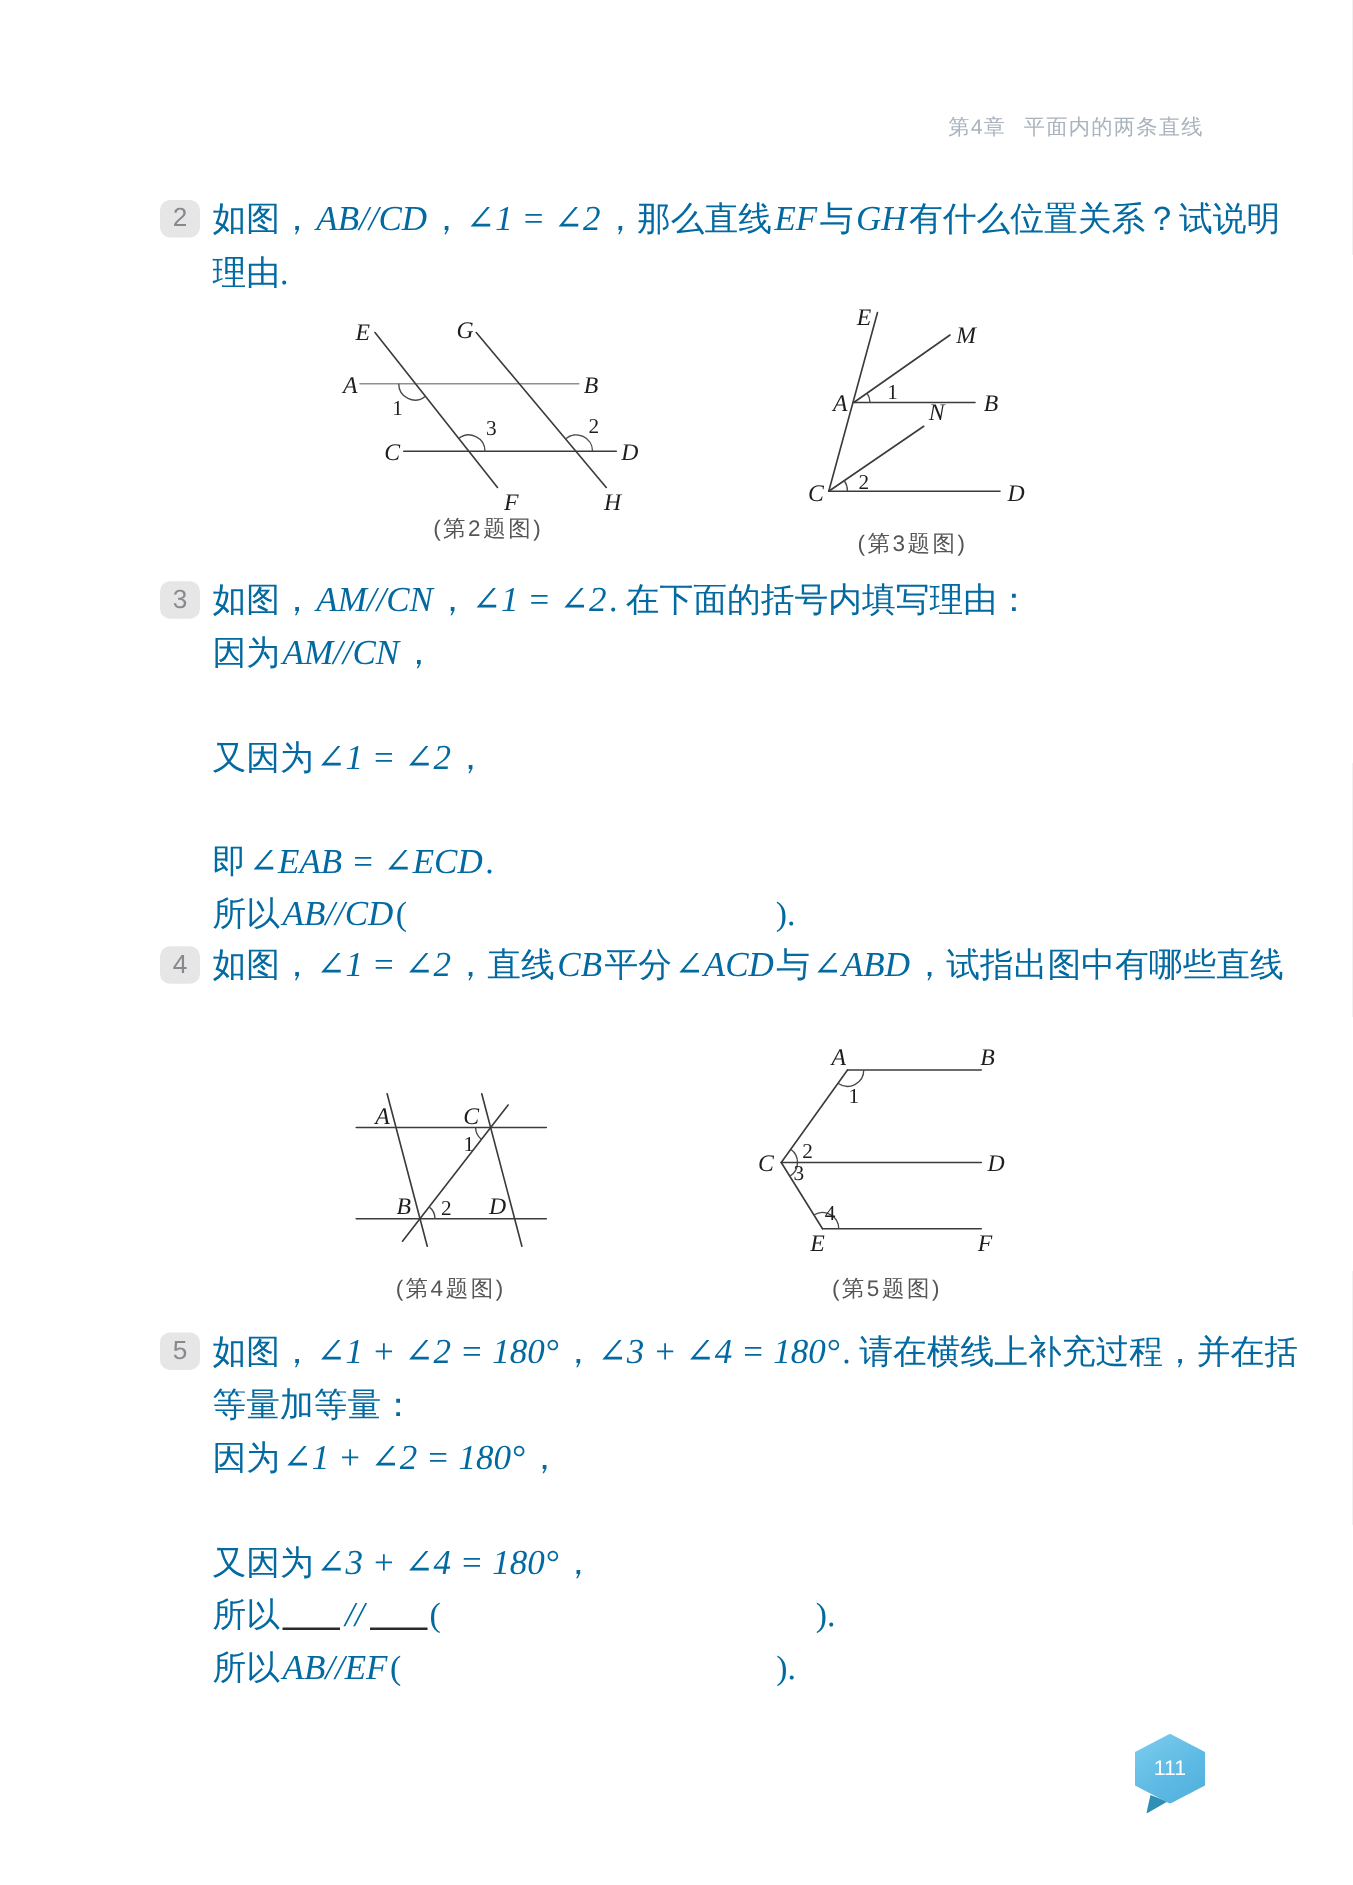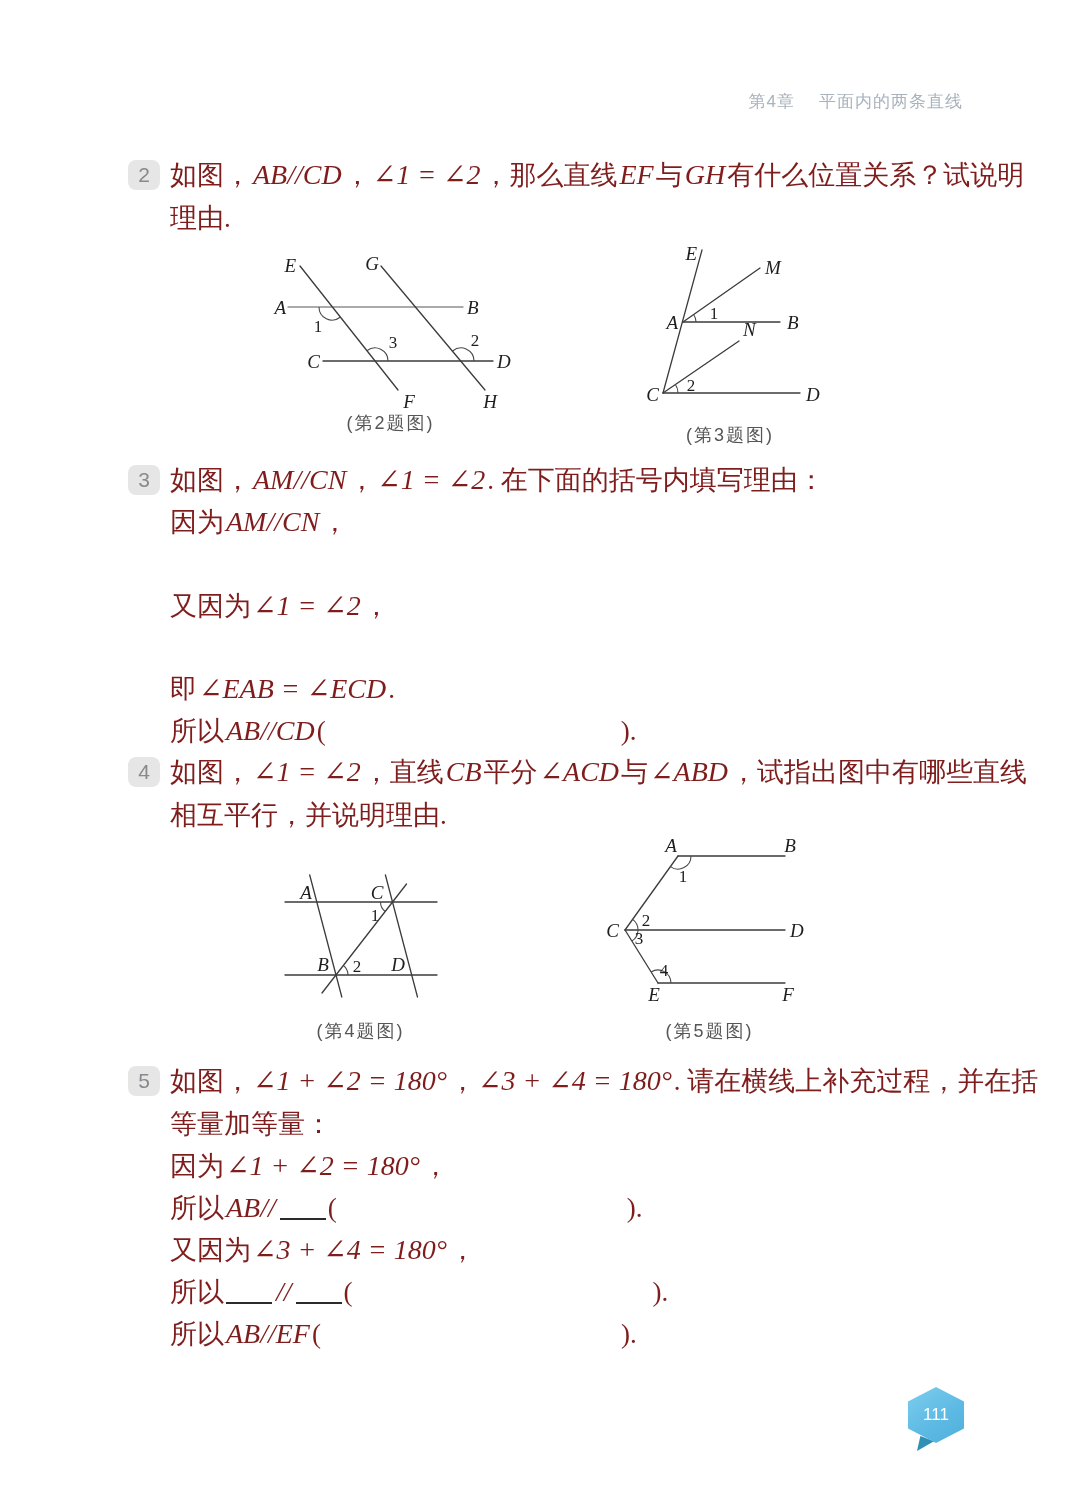--- a/index.html
+++ b/index.html
@@ -1,24 +1,24 @@
 <!DOCTYPE html>
 <html><head>
 <meta charset="utf-8">
 <style>
   html,body{margin:0;padding:0;background:#e8e8e8;}
   .page{position:relative;width:1082px;height:1508px;background:#ffffff;overflow:hidden;
         font-family:"Liberation Serif","DejaVu Serif",serif;color:#222;}
   .chapter-header{position:absolute;top:90px;left:0;width:963px;text-align:right;
         font-size:17px;color:#a9b2bd;font-family:"Liberation Sans","DejaVu Sans",sans-serif;letter-spacing:1px;}
-  .chapter-header .sp{margin-left:24px;}
+  .chapter-header .sp{margin-left:14px;}
   .pnum{position:absolute;left:128px;width:32px;height:30px;background:#e6e6e7;border-radius:8px;
         color:#87898c;font-family:"Liberation Sans","DejaVu Sans",sans-serif;font-size:21px;
         display:flex;align-items:center;justify-content:center;}
-  .tline{position:absolute;left:170px;white-space:nowrap;font-size:27px;line-height:36px;color:#7f1d1d;}
+  .tline{position:absolute;left:170px;white-space:nowrap;font-size:27px;line-height:36px;color:#0369a1;}
   .math{font-style:italic;font-size:28px;font-family:"Liberation Serif","DejaVu Serif","DejaVu Sans",serif;padding:0 2px;}
   .blank{display:inline-block;height:1em;border-bottom:2px solid #2b2b2b;vertical-align:-0.12em;margin:0 2px;}
   .gap{display:inline-block;}
   .figcap{position:absolute;text-align:center;font-size:18px;color:#565656;letter-spacing:2px;
         font-family:"Liberation Sans","DejaVu Sans",sans-serif;}
   svg.fig{position:absolute;overflow:visible;}
   .fl{stroke:#3b3b3b;stroke-width:1.3;fill:none;stroke-linecap:round;}
   .flg{stroke:#8f8f8f;}
   .fa{stroke:#4a4a4a;stroke-width:1.1;fill:none;}
   .ft{font-family:"Liberation Serif","DejaVu Serif",serif;font-style:italic;font-size:19px;fill:#1e1e1e;}
@@ -89,21 +89,20 @@
 
   <div class="pnum" style="top:465px">3</div>
   <div class="tline" style="top:462px"><span>如图，</span><span class="math">AM//CN</span><span>，</span><span class="math">∠1 = ∠2</span><span>. 在下面的括号内填写理由：</span></div>
   <div class="tline" style="top:504px"><span>因为</span><span class="math">AM//CN</span><span>，</span></div>
   <div class="tline" style="top:588px"><span>又因为</span><span class="math">∠1 = ∠2</span><span>，</span></div>
   <div class="tline" style="top:713px"><span>所以</span><span class="math">AB//CD</span><span>(</span><span class="gap" style="width: 295px;"></span><span>).</span></div>
   <div class="tline" style="top:671px"><span>即</span><span class="math">∠EAB = ∠ECD</span><span>.</span></div>
 
   <div class="pnum" style="top:757px">4</div>
   <div class="tline" style="top:754px"><span>如图，</span><span class="math">∠1 = ∠2</span><span>，直线</span><span class="math">CB</span><span>平分</span><span class="math">∠ACD</span><span>与</span><span class="math">∠ABD</span><span>，试指出图中有哪些直线</span></div>
-  <div class="tline" style="top:797px"><span>相互平行，并说明理由.</span></div>
 
   <svg class="fig" style="left:272px;top:857px" width="225" height="158" viewBox="0 0 225 158">
     <line class="fl" x1="13" y1="45" x2="165" y2="45"></line>
     <line class="fl" x1="13" y1="118" x2="165" y2="118"></line>
     <line class="fl" x1="37.7" y1="18" x2="69.8" y2="140"></line>
     <line class="fl" x1="113.4" y1="18" x2="145.5" y2="140"></line>
     <line class="fl" x1="50" y1="136" x2="134.5" y2="27"></line>
     <path class="fa" d="M 108.5,45 A 12,12 0 0 0 113.2,54.5"></path>
     <path class="fa" d="M 71.3,108.5 A 12,12 0 0 1 76,118"></path>
     <text class="ft" x="34" y="42" text-anchor="middle">A</text>
@@ -135,21 +134,20 @@
     <text class="fn" x="62" y="138" text-anchor="middle">4</text>
     <text class="ft" x="52" y="163" text-anchor="middle">E</text>
     <text class="ft" x="186" y="163" text-anchor="middle">F</text>
   </svg>
   <div class="figcap" style="left:597px;top:1019px;width:225px">(第5题图)</div>
 
   <div class="pnum" style="top:1066px">5</div>
   <div class="tline" style="top:1063px"><span>如图，</span><span class="math">∠1 + ∠2 = 180°</span><span>，</span><span class="math">∠3 + ∠4 = 180°</span><span>. 请在横线上补充过程，并在括</span></div>
   <div class="tline" style="top:1106px"><span>等量加等量：</span></div>
   <div class="tline" style="top:1148px"><span>因为</span><span class="math">∠1 + ∠2 = 180°</span><span>，</span></div>
-  <div class="tline" style="top:1190px"><span>所以</span><span class="math">AB//</span><span class="blank" style="width: 46px;"></span><span>(</span><span class="gap" style="width: 290px;"></span><span>).</span></div>
   <div class="tline" style="top:1232px"><span>又因为</span><span class="math">∠3 + ∠4 = 180°</span><span>，</span></div>
   <div class="tline" style="top:1274px"><span>所以</span><span class="blank" style="width: 46px;"></span><span class="math">//</span><span class="blank" style="width: 46px;"></span><span>(</span><span class="gap" style="width: 300px;"></span><span>).</span></div>
   <div class="tline" style="top:1316px"><span>所以</span><span class="math">AB//EF</span><span>(</span><span class="gap" style="width: 300px;"></span><span>).</span></div>
 
   <div class="pagebadge">
     <div class="hextail"></div>
     <div class="hex">111</div>
   </div>
 
 </div>

